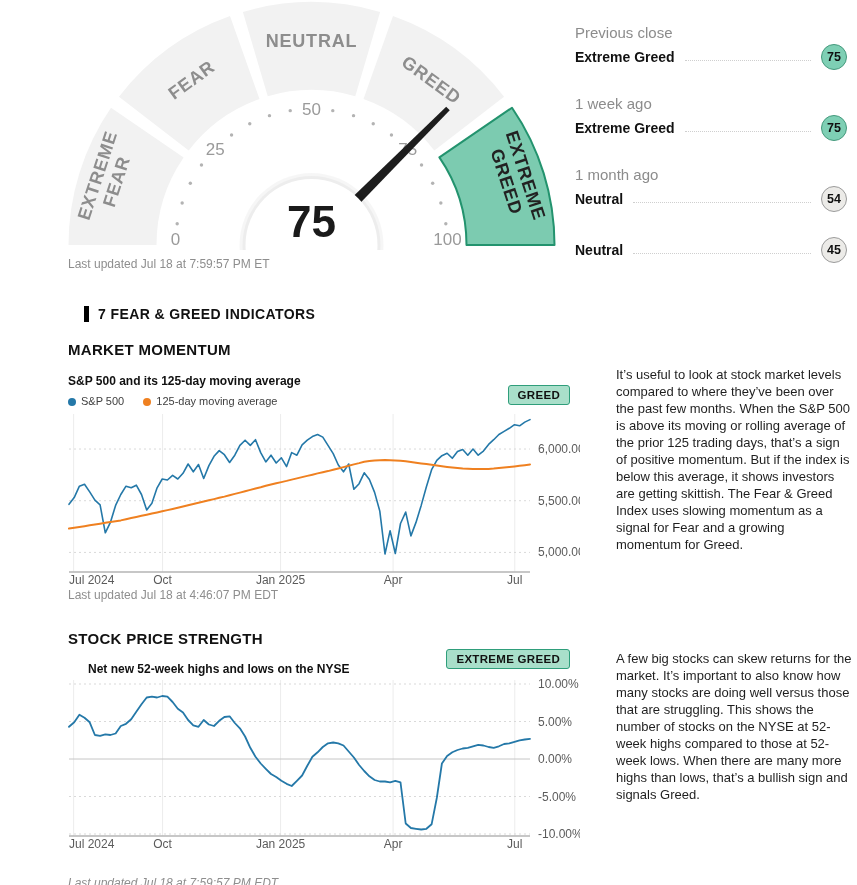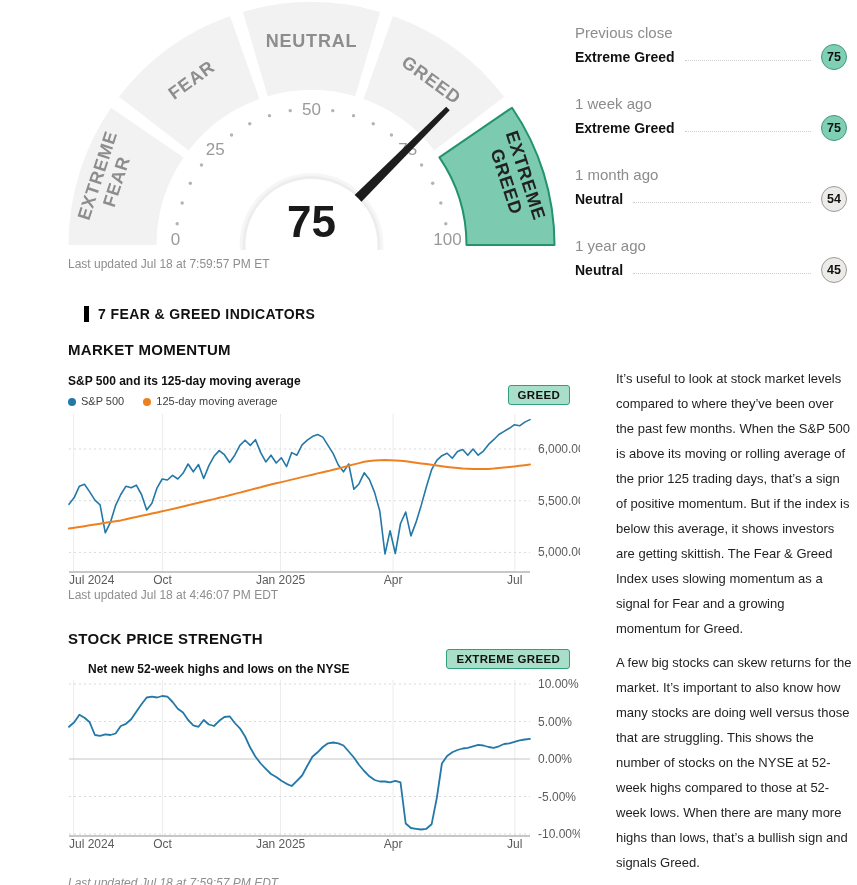--- a/index.html
+++ b/index.html
@@ -28,21 +28,21 @@
   #indicators-header .txt{font-size:14px;font-weight:bold;letter-spacing:.4px;color:#111;}
   .sec-title{font-size:15px;font-weight:bold;letter-spacing:.3px;color:#111;}
   .chart-title{font-size:12px;font-weight:bold;color:#111;text-align:right;}
   .legend{font-size:11px;color:#404040;}
   .litem{margin-right:16px;}
   .ldot{display:inline-block;width:8px;height:8px;border-radius:50%;margin-right:5px;vertical-align:-1px;}
   .badge{
     display:inline-block;font-size:11.5px;font-weight:bold;color:#111;
     padding:3px 9px;border-radius:3px;letter-spacing:.3px;white-space:nowrap;
   }
-  .desc{font-size:13px;line-height:25px;color:#1f1f1f;}
+  .desc{font-size:13px;line-height:17px;color:#1f1f1f;}
 </style>
 </head>
 <body>
 
 <div class="abs" style="left:63px;top:0;">
   <svg id="gauge-svg" width="497" height="250" viewBox="0 0 497 250">
       <path d="M5.5,244.99999999999997 A243,243 0 0 1 47.997419918374305,107.71301816774007 L120.60740776686427,157.4301144691346 A155,155 0 0 0 93.5,244.99999999999997 Z" fill="#f2f2f2" stroke="none" stroke-width="2" stroke-linejoin="round"></path>
       <text transform="translate(40.21862293136138,177.3252782318865) rotate(-72)" text-anchor="middle" font-size="18" font-weight="bold" letter-spacing="0.8" fill="#8d8d8d"><tspan x="0" dy="0">EXTREME</tspan><tspan x="0" dy="20">FEAR</tspan></text>
       <path d="M55.97361666468868,96.73472517199195 A243,243 0 0 1 166.9852685506881,16.08003897268688 L196.50500668871052,98.981094817969 A155,155 0 0 0 125.69510527994547,150.42749959530352 Z" fill="#f2f2f2" stroke="none" stroke-width="2" stroke-linejoin="round"></path>
       <text transform="translate(128.5918085323355,79.96053314751072) rotate(-36)" text-anchor="middle" font-size="18" font-weight="bold" letter-spacing="0.8" fill="#8d8d8d"><tspan x="0" dy="6">FEAR</tspan></text>
@@ -101,21 +101,20 @@
   </div>
   <div class="hrow-block">
     <div class="hperiod">1 month ago</div>
     <div class="hline">
       <span class="hname">Neutral</span>
       <span class="hdots"></span>
       <span class="hcircle" style="background: rgb(236, 235, 232); border-color: rgb(155, 155, 155);">54</span>
     </div>
   </div>
   <div class="hrow-block">
-    <div class="hperiod">1 year ago</div>
     <div class="hline">
       <span class="hname">Neutral</span>
       <span class="hdots"></span>
       <span class="hcircle" style="background: rgb(236, 235, 232); border-color: rgb(155, 155, 155);">45</span>
     </div>
   </div>
 </div>
 
 <div id="indicators-header">
   <span class="bar"></span>

